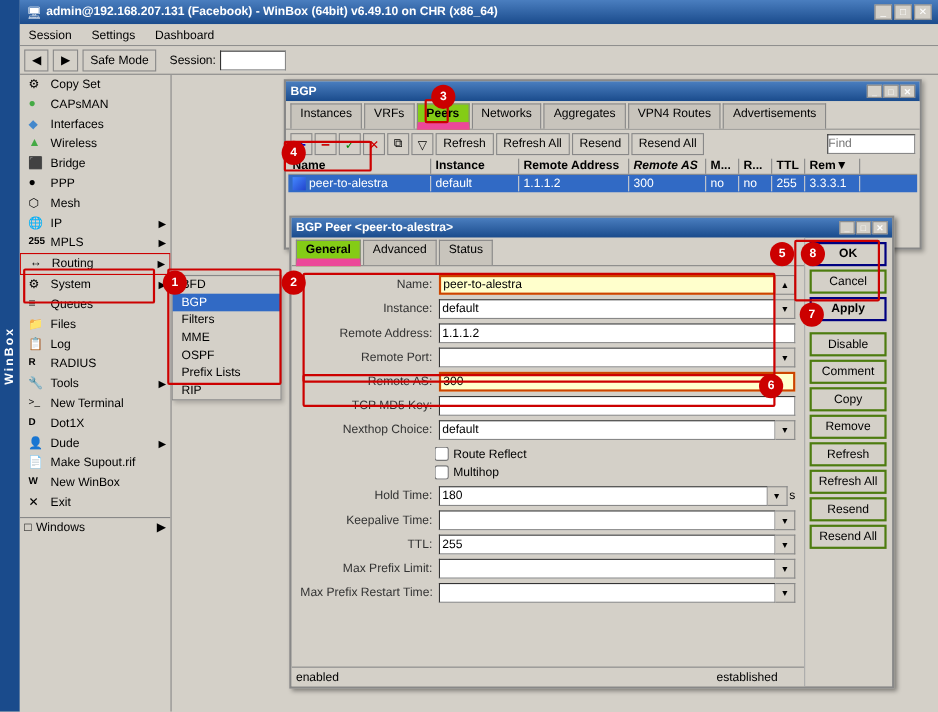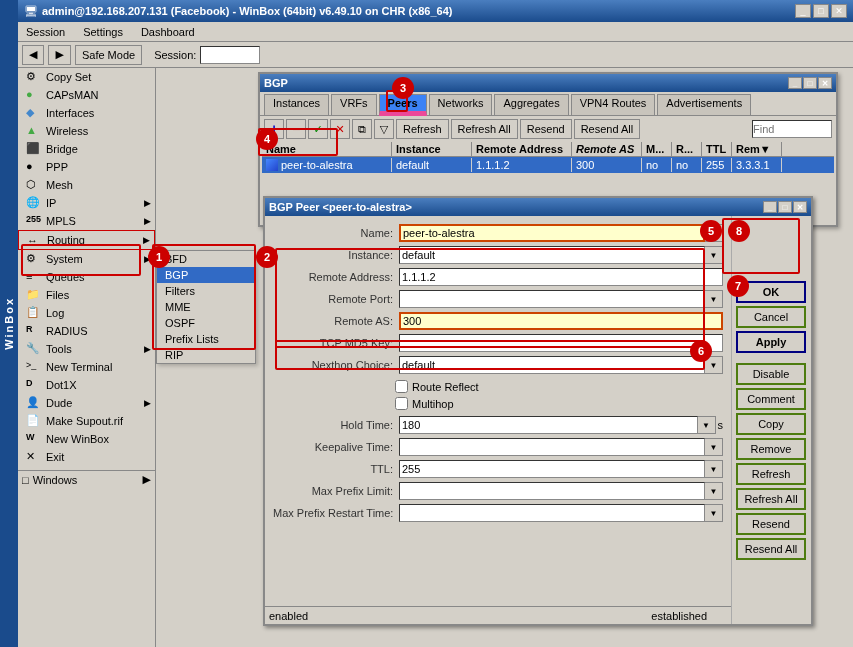--- a/index.html
+++ b/index.html
@@ -28,21 +28,21 @@
 
     
     .window { position: absolute; background: #d4d0c8; border: 2px solid #888; box-shadow: 2px 2px 4px rgba(0,0,0,0.3); }
     .window-title { background: linear-gradient(to bottom, #4a7ebf, #1a4b8c); color: white; padding: 2px 4px; display: flex; align-items: center; justify-content: space-between; height: 18px; font-size: 11px; font-weight: bold; }
     .window-title-buttons { display: flex; gap: 1px; }
     .win-btn { width: 14px; height: 12px; background: #d4d0c8; border: 1px solid #888; font-size: 8px; cursor: pointer; display: flex; align-items: center; justify-content: center; }
 
     
     .tab-bar { display: flex; background: #d4d0c8; border-bottom: 1px solid #888; padding: 2px 4px 0; }
     .tab { padding: 2px 8px; cursor: pointer; border: 1px solid #888; border-bottom: none; background: #c8c4bc; margin-right: 2px; font-size: 11px; }
-    .tab.active { background: #3b82f6; border-bottom: 5px solid #ec4899; margin-bottom: -1px; font-weight: bold; }
+    .tab.active { background: #84cc16; border-bottom: 7px solid #ec4899; margin-bottom: -1px; font-weight: bold; }
 
     
     .bgp-toolbar { display: flex; align-items: center; gap: 2px; padding: 3px 4px; background: #d4d0c8; }
     .bgp-btn { background: #d4d0c8; border: 1px solid #888; width: 20px; height: 20px; cursor: pointer; display: flex; align-items: center; justify-content: center; font-size: 11px; }
     .bgp-btn.add { color: #0000cc; font-weight: bold; font-size: 14px; }
     .bgp-btn.remove { color: #cc0000; font-weight: bold; font-size: 14px; }
     .bgp-btn-text { background: #d4d0c8; border: 1px solid #888; padding: 1px 6px; cursor: pointer; font-size: 11px; height: 20px; display: flex; align-items: center; }
     .bgp-find { border: 1px inset #888; height: 18px; width: 80px; font-size: 11px; background: white; margin-left: auto; }
 
     
@@ -297,20 +297,25 @@
       <div class="win-btn">_</div>
       <div class="win-btn">□</div>
       <div class="win-btn">✕</div>
     </div>
   </div>
 
   <div style="display:flex;height:calc(100% - 18px);">
 
     <div style="flex:1;display:flex;flex-direction:column;overflow:hidden;">
 
+      <div class="tab-bar">
+        <div class="tab active">General</div>
+        <div class="tab">Advanced</div>
+        <div class="tab">Status</div>
+      </div>
 
       <div style="flex:1;overflow-y:auto;padding:4px 0;">
 
         <div class="form-row">
           <span class="form-label">Name:</span>
           <div style="flex:1;display:flex;">
             <input class="form-input highlighted" type="text" style="flex: 1 1 0%; background: rgb(255, 255, 204); border: 2px solid rgb(204, 68, 0);" value="peer-to-alestra">
             <div class="form-dropdown-btn">▲</div>
           </div>
         </div>
@@ -406,21 +411,21 @@
         </div>
 
       </div>
 
       <div class="status-bar" style="position:relative;">
         <span>enabled</span>
         <span style="margin-left:auto;margin-right:20px;">established</span>
       </div>
     </div>
 
-    <div style="width:80px;padding:4px;display:flex;flex-direction:column;gap:3px;border-left:1px solid #aaa;justify-content:center;">
+    <div style="width:80px;padding:4px;display:flex;flex-direction:column;gap:3px;border-left:1px solid #aaa;">
       <button class="right-btn primary" style="border:2px solid #000080;font-weight:bold;">OK</button>
       <button class="right-btn">Cancel</button>
       <button class="right-btn primary" style="border:2px solid #000080;font-weight:bold;">Apply</button>
       <div style="height:4px;"></div>
       <button class="right-btn">Disable</button>
       <button class="right-btn">Comment</button>
       <button class="right-btn">Copy</button>
       <button class="right-btn">Remove</button>
       <button class="right-btn">Refresh</button>
       <button class="right-btn">Refresh All</button>

